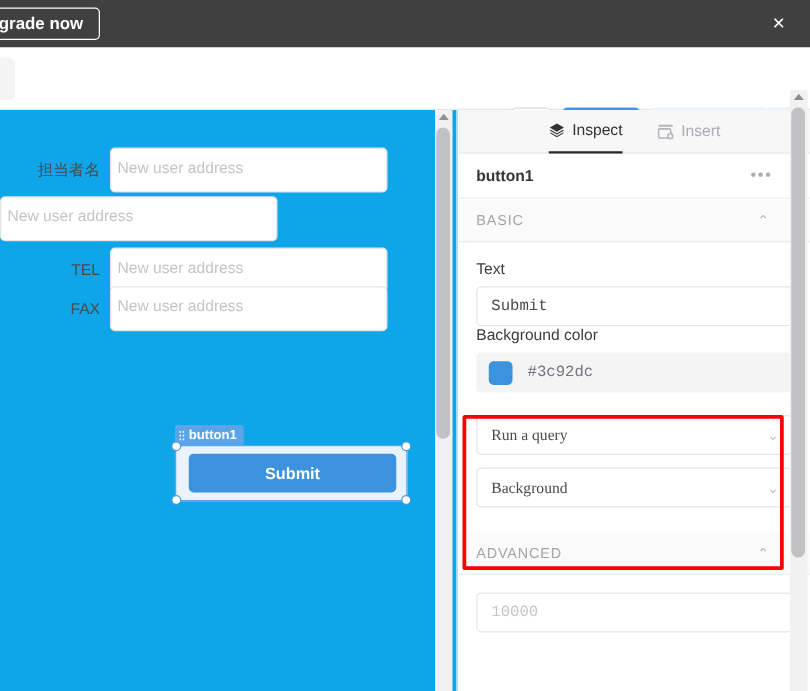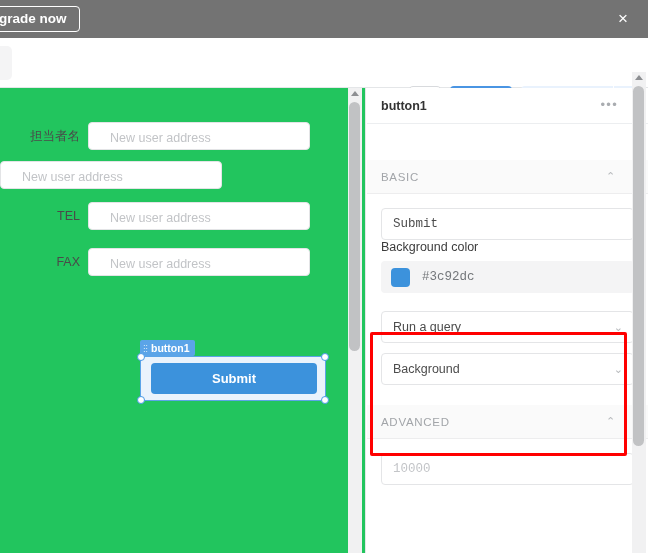--- a/index.html
+++ b/index.html
@@ -7,21 +7,21 @@
     width: 648px; height: 553px;
     font-family: "Liberation Sans", sans-serif;
     background: #ffffff;
     overflow: hidden;
   }
   #app { position: relative; width: 648px; height: 553px; }
 
   
   .banner {
     position: absolute; left: 0; top: 0; width: 648px; height: 38px;
-    background: #737373;
+    background: #404040;
   }
   .upgrade-btn {
     position: absolute; left: -18px; top: 6px;
     height: 26px; padding: 0 12px 0 16px;
     border: 1px solid #ffffff; border-radius: 4px;
     color: #ffffff; font-size: 13.5px; font-weight: bold;
     line-height: 24px; white-space: nowrap;
     background: transparent;
   }
   .banner-close {
@@ -77,36 +77,36 @@
     background: #e9f2fd; color: #4a95e3;
     width: 28px; border-left: 1px solid #ffffff;
     display: flex; align-items: center; justify-content: center;
     border-radius: 0 4px 4px 0; font-size: 11px;
   }
 
   
   .canvas {
     position: absolute; left: 0; top: 88px;
     width: 366px; height: 465px;
-    background: #22c55e;
+    background: #0ea5e9;
     border-right: 1px solid #e4e6e8;
   }
   .form-row {
     position: absolute; left: 0; width: 330px; height: 32px;
     display: flex; align-items: center;
   }
   .form-label {
     width: 88px; text-align: right; padding-right: 8px;
     font-size: 12.5px; color: #4a4a4a;
   }
   .form-input {
-    width: 222px; height: 28px;
+    width: 222px; height: 36px;
     background: #ffffff; border: 1px solid #e3e4e6; border-radius: 4px;
     color: #c2c4c7; font-size: 12.5px;
-    line-height: 30px; padding-left: 21px;
+    line-height: 30px; padding-left: 5px;
   }
   .sel-wrap { position: absolute; left: 140px; top: 268px; width: 186px; height: 45px; }
   .sel-box {
     position: absolute; left: 0; top: 0; width: 186px; height: 45px;
     border: 1px solid #5ba4e8; background: #eaf3fc;
   }
   .submit-btn {
     position: absolute; left: 10px; top: 6px;
     width: 166px; height: 31px; border-radius: 4px;
     background: #3c92dc; color: #ffffff;
@@ -203,21 +203,21 @@
   .ph { color: #c3c5c8; }
   .color-field {
     height: 32px; background: #f4f4f5; border-radius: 4px; margin-top: 7px;
     display: flex; align-items: center; padding-left: 10px; gap: 12px; text-align: right;
   }
   .swatch { width: 19px; height: 19px; border-radius: 4px; }
   .color-val { font-family: "Liberation Mono", monospace; font-size: 12.5px; color: #73767a; }
   .select {
     height: 32px; border: 1px solid #e4e5e7; border-radius: 4px;
     background: #ffffff; font-size: 12.5px; color: #4c4c4c;
-    display: flex; align-items: center; padding: 0 10px 0 11px; margin-top: 7px;
+    display: flex; align-items: center; padding: 0 10px 0 11px; margin-top: 7px; font-family: Liberation Serif, serif;
   }
   .sel-caret { margin-left: auto; color: #b6b9bc; font-size: 11px; }
 
   .highlight-box {
     position: absolute; left: 370px; top: 332px;
     width: 257px; height: 124px;
     border: 3px solid #ff0000; border-radius: 2px;
     pointer-events: none;
   }
   .panel-scroll {
@@ -258,21 +258,21 @@
       <div class="form-label">担当者名</div>
       <div class="form-input">New user address</div>
     </div>
     <div class="form-row" style="top:71px">
       <div class="form-input">New user address</div>
     </div>
     <div class="form-row" style="top:112px">
       <div class="form-label">TEL</div>
       <div class="form-input">New user address</div>
     </div>
-    <div class="form-row" style="top:158px">
+    <div class="form-row" style="top:143px">
       <div class="form-label">FAX</div>
       <div class="form-input">New user address</div>
     </div>
 
     <div class="sel-wrap">
       <div class="sel-tag">
         <span class="grip"></span>
         <span>button1</span>
       </div>
       <div class="sel-box">
@@ -285,34 +285,55 @@
     </div>
 
     <div class="canvas-scroll">
       <div class="sb-arrow"></div>
       <div class="canvas-thumb"></div>
     </div>
   </div>
 
   <div class="panel">
 
+    <div class="tabs">
+      <div class="tab tab-active">
+        <svg class="layers-ico" width="13" height="13" viewBox="0 0 16 16">
+          <polygon points="8,1 15,5 8,9 1,5" fill="#333333"></polygon>
+          <polygon points="8,10.6 14,7.2 15,7.8 8,11.8 1,7.8 2,7.2" fill="#333333"></polygon>
+          <polygon points="8,13.2 14,9.8 15,10.4 8,14.4 1,10.4 2,9.8" fill="#333333"></polygon>
+        </svg>
+        <span>Inspect</span>
+      </div>
+      <div class="tab tab-inactive">
+        <svg width="13" height="13" viewBox="0 0 16 16">
+          <rect x="1" y="1" width="14" height="2" fill="#b3b6ba"></rect>
+          <rect x="1" y="5" width="12" height="9" rx="1.5" fill="none" stroke="#b3b6ba" stroke-width="1.6"></rect>
+          <circle cx="12.6" cy="12.2" r="3.2" fill="#b3b6ba"></circle>
+          <rect x="12" y="10.4" width="1.2" height="3.6" fill="#ffffff"></rect>
+          <rect x="10.8" y="11.6" width="3.6" height="1.2" fill="#ffffff"></rect>
+        </svg>
+        <span>Insert</span>
+      </div>
+    </div>
 
     <div class="panel-head">
       <span class="panel-title">button1</span>
       <span class="panel-more">•••</span>
     </div>
 
     <div class="panel-body">
 
       <div class="section-head">
         <span>BASIC</span>
         <span class="sec-caret">⌃</span>
       </div>
 
       <div class="field" style="margin-top:14px">
+        <div class="field-label">Text</div>
         <div class="text-input">Submit</div>
       </div>
 
       <div class="field" style="">
         <div class="field-label">Background color</div>
         <div class="color-field">
           <span class="swatch" id="swatch" style="background: rgb(60, 146, 220);"></span>
           <span class="color-val">#3c92dc</span>
         </div>
       </div>

